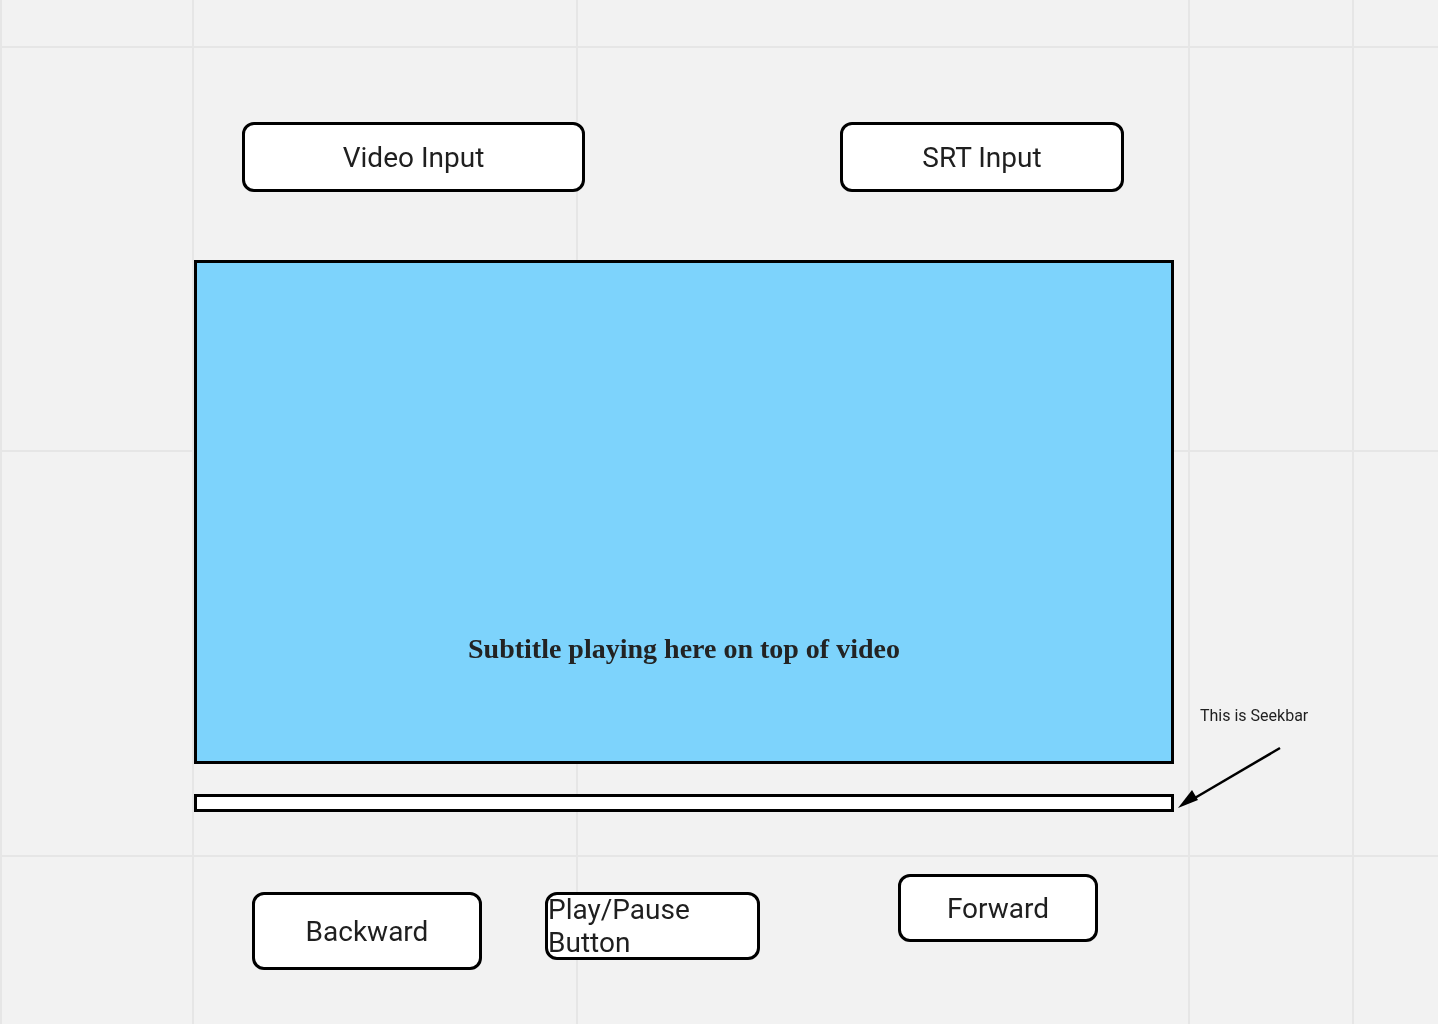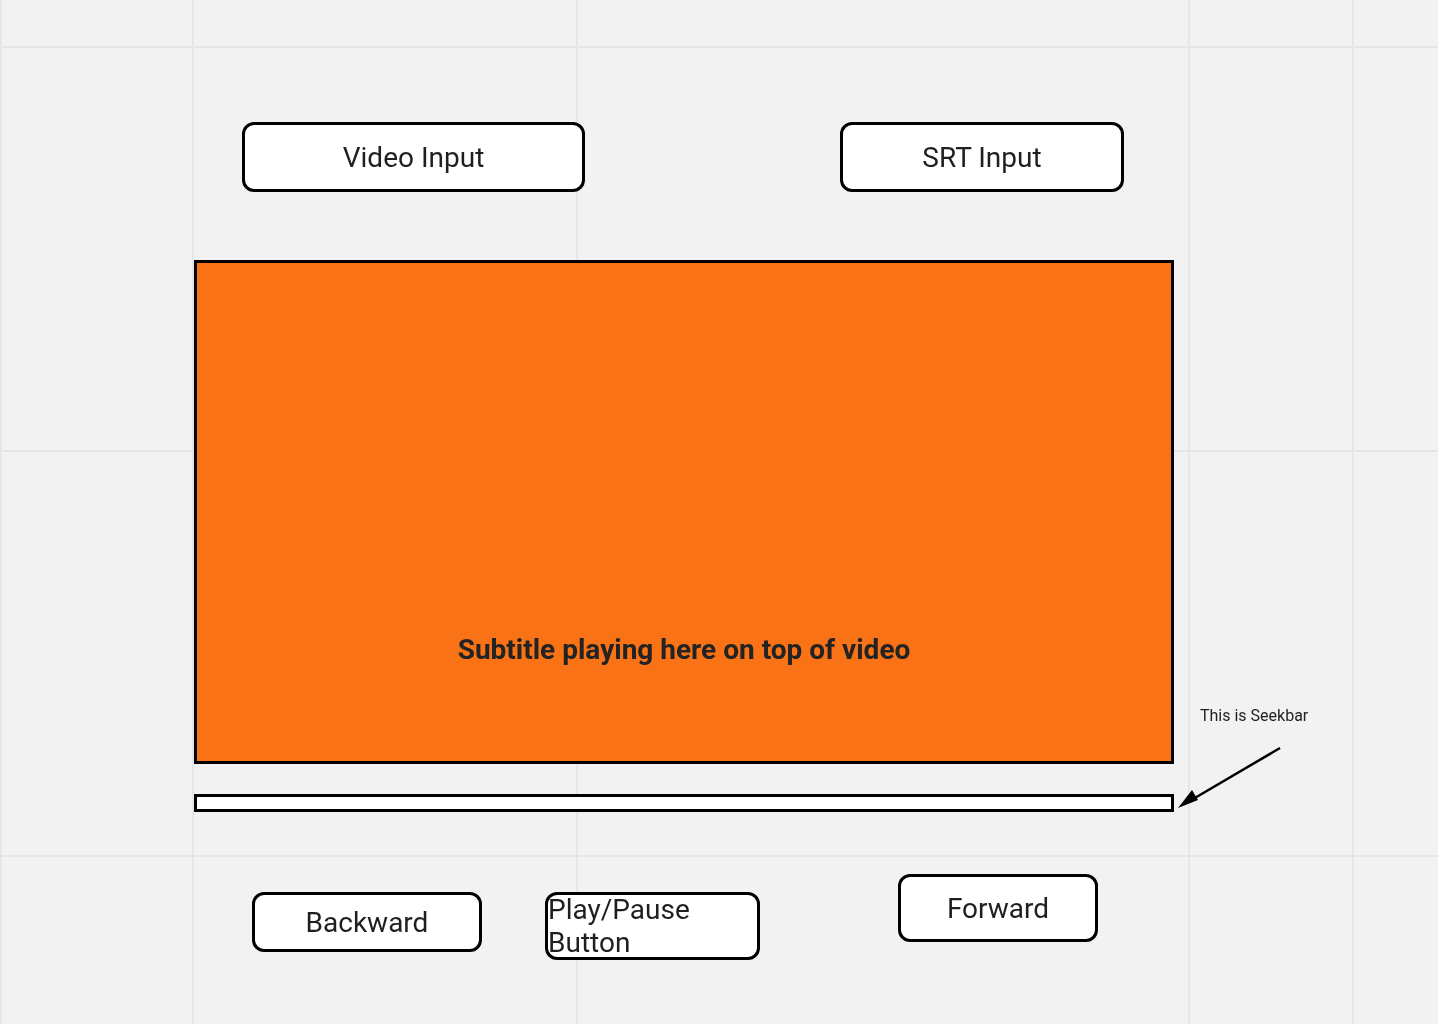--- a/index.html
+++ b/index.html
@@ -32,22 +32,23 @@
     align-items: center;
     justify-content: center;
     font-size: 28px;
     color: #1f1f1f;
     cursor: pointer;
     user-select: none;
   }
 
   .video-frame {
     position: absolute;
-    background: #f97316;
+    background: #7dd3fc;
     border: 3px solid #000000;
+    font-family: Liberation Serif, serif;
   }
 
   .subtitle {
     position: absolute;
     left: 0; right: 0;
     text-align: center;
     font-size: 28px;
     font-weight: 700;
     color: #232323;
   }
@@ -97,21 +98,21 @@
 
 <div class="seekbar" style="left:194px; top:794px; width:980px; height:18px;"></div>
 
 <div class="annotation" style="left:1200px; top:706px;">This is Seekbar</div>
 
 <svg class="arrow" style="left:1170px; top:740px; width:120px; height:80px;" viewBox="0 0 120 80">
   <line x1="110" y1="8" x2="18" y2="62" stroke="#000" stroke-width="2.5"></line>
   <polygon points="8,68 28,60 22,50" fill="#000"></polygon>
 </svg>
 
-<div class="btn" style="left:252px; top:892px; width:230px; height:60px;">
+<div class="btn" style="left:252px; top:892px; width:230px; height:78px;">
   <span>Backward</span>
 </div>
 
 <div class="btn" style="left:545px; top:892px; width:215px; height:68px;">
   <span>Play/Pause Button</span>
 </div>
 
 <div class="btn" style="left:898px; top:874px; width:200px; height:68px;">
   <span>Forward</span>
 </div>

